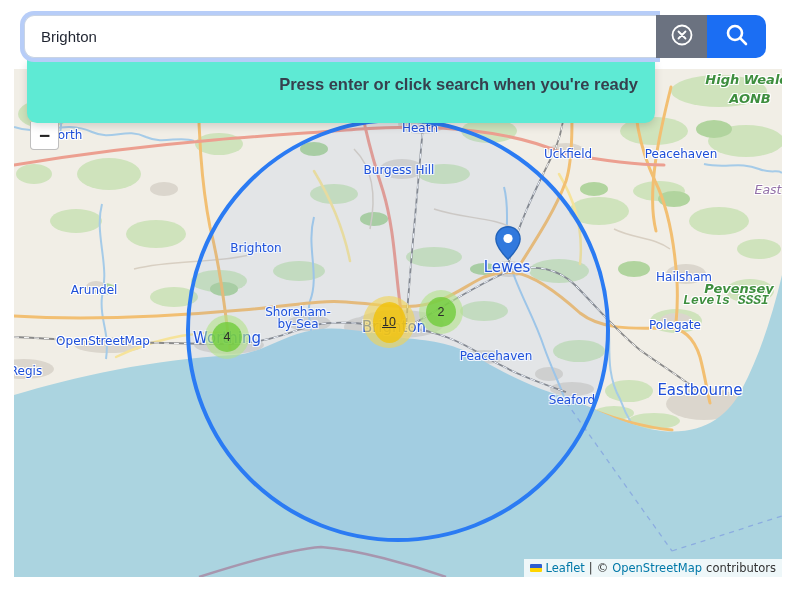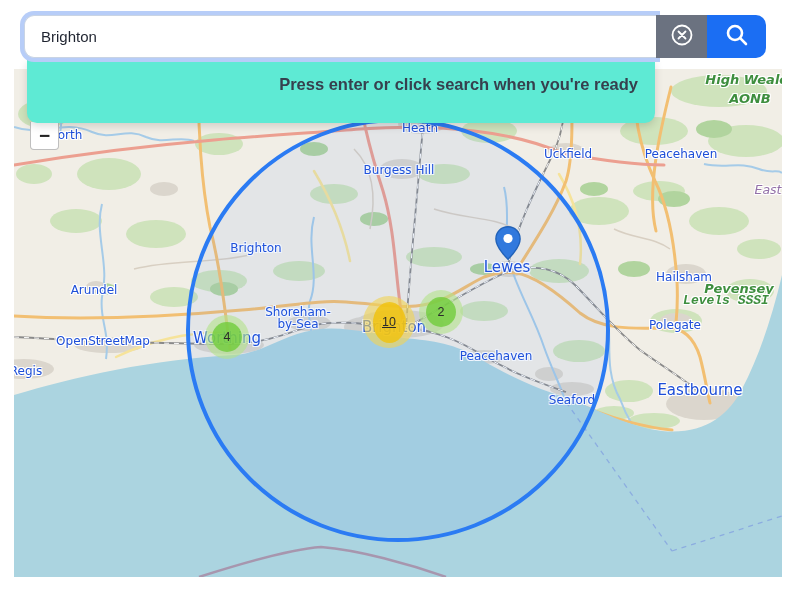--- a/index.html
+++ b/index.html
@@ -280,13 +280,24 @@
     <span>
       <svg width="26" height="34" viewBox="0 0 26 34">
         <path d="M13,0.8 C6.2,0.8 0.9,6.1 0.9,12.9 C0.9,21.8 13,33.2 13,33.2 C13,33.2 25.1,21.8 25.1,12.9 C25.1,6.1 19.8,0.8 13,0.8 Z" fill="#3179dd" stroke="#2262b8" stroke-width="1.4"></path>
         <circle cx="13" cy="12.5" r="4.6" fill="#ffffff"></circle>
       </svg>
     </span>
   </div>
 
   <div class="zoom-out">−</div>
 
+  <div class="attribution">
+    <span class="flag">
+        <span class="top"></span>
+        <span class="bot"></span>
+      </span>
+    <a>Leaflet</a>
+    <span>|</span>
+    <span>©</span>
+    <a>OpenStreetMap</a>
+    <span>contributors</span>
+  </div>
 </div>
 
 </body></html>

